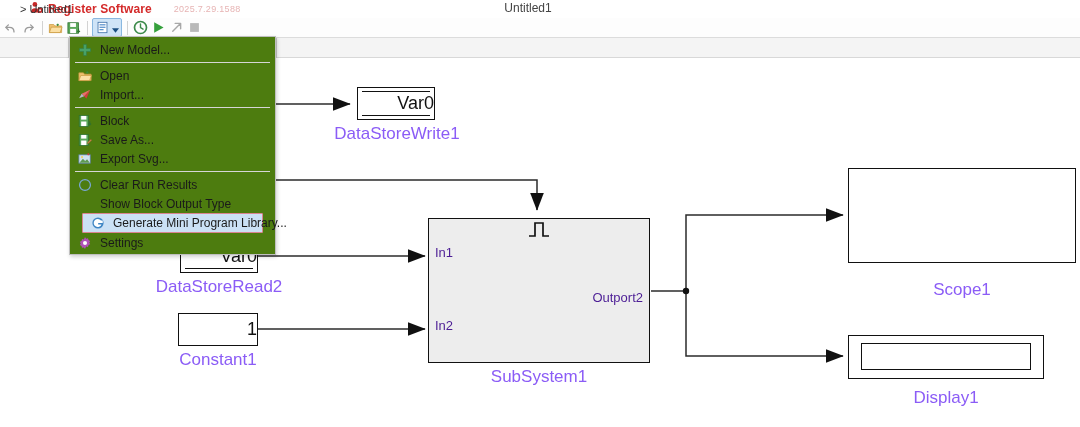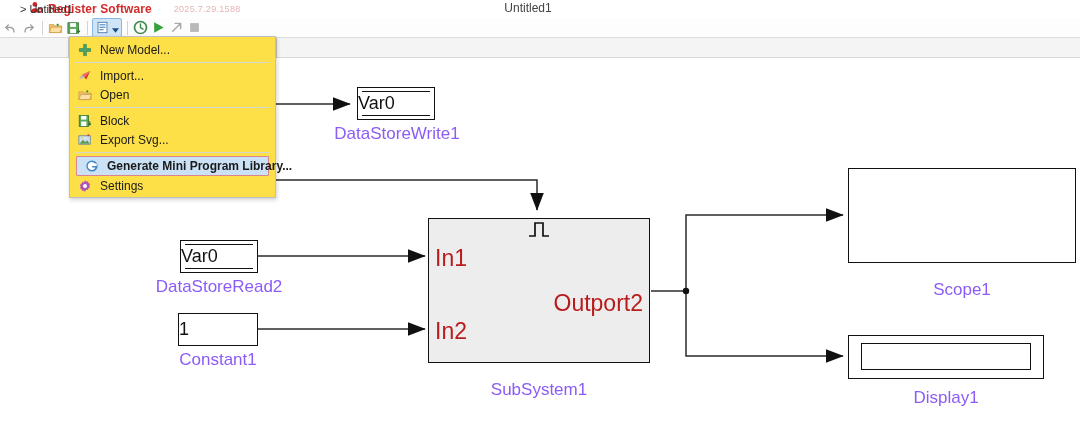--- a/index.html
+++ b/index.html
@@ -59,56 +59,56 @@
     background:#ffffff;overflow:hidden;
   }
   svg#wires{position:absolute;left:0;top:0;width:1080px;height:369px;}
   .blk{position:absolute;box-sizing:border-box;}
   .blk-label{
     position:absolute;text-align:center;font-size:17px;color:#8b5cf6;
     white-space:nowrap;
   }
   .ds-box{
     background:#fff;border:1.6px solid #111;
-    display:flex;align-items:center;justify-content:flex-start;
+    display:flex;align-items:center;justify-content:flex-end;
     font-size:18px;color:#111;
   }
   .ds-line-top{position:absolute;left:4px;right:4px;top:3px;height:1.4px;background:#111;}
   .ds-line-bot{position:absolute;left:4px;right:4px;bottom:3px;height:1.4px;background:#111;}
   #subsystem{
     background:#ededed;border:1.8px solid #111;
   }
-  .port-lbl{position:absolute;font-size:23px;color:#b91c1c;}
+  .port-lbl{position:absolute;font-size:13px;color:#4c1d95;}
   #trig-sym{
     position:absolute;left:50%;top:2px;transform:translateX(-50%);
     width:22px;height:16px;
   }
   #scope-box{background:#fff;border:1.7px solid #111;}
   #display-outer{background:#fff;border:1.7px solid #111;}
   #display-inner{position:absolute;left:12px;top:7px;right:12px;bottom:8px;border:1.7px solid #111;background:#fff;}
   
   #menu{
     position:absolute;left:69px;top:36px;width:207px;
-    background:#fde047;border:1px solid #bfbfbf;
+    background:#4d7c0f;border:1px solid #bfbfbf;
     box-shadow:1px 2px 4px rgba(0,0,0,.18);
     padding:3px 0 2px 0;box-sizing:border-box;z-index:50;
   }
   .mi{
     height:19px;display:flex;align-items:center;padding-left:6px;
     font-size:12px;color:#1a1a1a;position:relative;box-sizing:border-box;
   }
   .mi .mi-ico{
     width:18px;height:15px;display:flex;align-items:center;justify-content:center;
     margin-right:6px;flex:0 0 18px;
   }
   .mi .mi-txt{white-space:nowrap;}
   .mi-sep{height:1px;background:#d6d6d6;margin:3px 5px 3px 5px;}
   .mi.sel{
     background:#cbe1f5;border:1.4px solid #d9848f;
-    margin:0 6px;height:20px;border-radius:1px;font-weight:bold;
+    margin:0 12px;height:20px;border-radius:1px;
   }
 </style>
 </head>
 <body>
 
 <div id="titlebar">
   <div id="register-area">
     <span>
       <svg width="13" height="13" viewBox="0 0 16 16">
         <circle cx="6" cy="4.2" r="2.9" fill="#c62828"></circle>
@@ -240,21 +240,21 @@
   <div class="blk" id="subsystem" style="left:428px;top:160px;width:222px;height:145px;">
     <span id="trig-sym">
       <svg width="22" height="16" viewBox="0 0 22 16">
         <path d="M1 15 L7 15 L7 2 L15 2 L15 15 L21 15" stroke="#111" stroke-width="1.7" fill="none"></path>
       </svg>
     </span>
     <span class="port-lbl" style="left:6px;top:26px;">In1</span>
     <span class="port-lbl" style="left:6px;top:99px;">In2</span>
     <span class="port-lbl" style="right:6px;top:71px;">Outport2</span>
   </div>
-  <div class="blk-label" style="left:459px;top:309px;width:160px;margin-top:13px;">SubSystem1</div>
+  <div class="blk-label" style="left:459px;top:309px;width:160px;">SubSystem1</div>
 
   <div class="blk" id="scope-box" style="left:848px;top:110px;width:228px;height:95px;"></div>
   <div class="blk-label" style="left:882px;top:222px;width:160px;text-align:center;">Scope1</div>
 
   <div class="blk" id="display-outer" style="left:848px;top:277px;width:196px;height:44px;">
     <div id="display-inner"></div>
   </div>
   <div class="blk-label" style="left:866px;top:330px;width:160px;">Display1</div>
 
 </div>
@@ -264,73 +264,96 @@
   <div class="mi">
     <span class="mi-ico">
       <svg width="14" height="14" viewBox="0 0 16 16">
         <path d="M6.4 1.6h3.2v4.8h4.8v3.2H9.6v4.8H6.4V9.6H1.6V6.4h4.8z" fill="#4aa36a" stroke="#2f7d4c" stroke-width=".7"></path>
       </svg>
     </span>
     <span class="mi-txt">New Model...</span>
   </div>
 
   <div class="mi-sep"></div>
+
+  <div class="mi">
+    <span class="mi-ico">
+      <svg width="14" height="14" viewBox="0 0 16 16">
+        <path d="M1 4.4h5.2l1.2 1.5H15v7.3H1z" fill="#f0c070" stroke="#c99a3e" stroke-width=".8"></path>
+        <path d="M1 13.2 3.2 7.4h12.2L13.2 13.2z" fill="#fbdfa4" stroke="#c99a3e" stroke-width=".8"></path>
+        <path d="M10.6 2.6v2.4M9.4 3.8h2.4" stroke="#3c8a3c" stroke-width="1.3"></path>
+      </svg>
+    </span>
+    <span class="mi-txt">Open</span>
+  </div>
 
   <div class="mi">
     <span class="mi-ico">
       <svg width="14" height="14" viewBox="0 0 16 16">
         <path d="M14 2 7 9.4 9.6 12 14 2z" fill="#d23b3b"></path>
         <path d="M14 2 4.2 6.6 7 9.4 14 2z" fill="#ea6a6a"></path>
         <path d="M1.2 11.6 4.2 6.6 7 9.4z" fill="#b5b5c8"></path>
       </svg>
     </span>
     <span class="mi-txt">Import...</span>
-  </div>
-
-  <div class="mi">
-    <span class="mi-ico">
-      <svg width="14" height="14" viewBox="0 0 16 16">
-        <path d="M1 4.4h5.2l1.2 1.5H15v7.3H1z" fill="#f0c070" stroke="#c99a3e" stroke-width=".8"></path>
-        <path d="M1 13.2 3.2 7.4h12.2L13.2 13.2z" fill="#fbdfa4" stroke="#c99a3e" stroke-width=".8"></path>
-        <path d="M10.6 2.6v2.4M9.4 3.8h2.4" stroke="#3c8a3c" stroke-width="1.3"></path>
-      </svg>
-    </span>
-    <span class="mi-txt">Open</span>
   </div>
 
   <div class="mi-sep"></div>
 
   <div class="mi">
     <span class="mi-ico">
       <svg width="14" height="14" viewBox="0 0 16 16">
         <rect x="1.4" y="1.8" width="10.6" height="12.4" fill="#5aa85a" stroke="#2f7030" stroke-width=".9"></rect>
         <rect x="3.6" y="2.2" width="6" height="4.2" fill="#ffffff"></rect>
         <rect x="3.6" y="8.6" width="6" height="5.2" fill="#ffffff"></rect>
         <path d="M13.4 8.4v4M11.9 11l1.5 1.6L14.9 11" stroke="#2f7030" stroke-width="1.2" fill="none"></path>
       </svg>
     </span>
     <span class="mi-txt">Block</span>
   </div>
 
+  <div class="mi">
+    <span class="mi-ico">
+      <svg width="14" height="14" viewBox="0 0 16 16">
+        <rect x="1.4" y="1.8" width="10.6" height="12.4" fill="#5aa85a" stroke="#2f7030" stroke-width=".9"></rect>
+        <rect x="3.6" y="2.2" width="6" height="4.2" fill="#ffffff"></rect>
+        <rect x="3.6" y="8.6" width="6" height="5.2" fill="#ffffff"></rect>
+        <path d="M11 10.6 14.6 7l1.2 1.2-3.6 3.6-1.6.4z" fill="#c08a4a" stroke="#8d5f2a" stroke-width=".6"></path>
+      </svg>
+    </span>
+    <span class="mi-txt">Save As...</span>
+  </div>
 
   <div class="mi">
     <span class="mi-ico">
       <svg width="14" height="14" viewBox="0 0 16 16">
         <rect x="1" y="3.2" width="13" height="9.6" fill="#cfe2f2" stroke="#5a7f9e" stroke-width=".9"></rect>
         <path d="M1.6 12.4 5.6 7.6l2.6 2.8 2.2-2 3 4z" fill="#5f9a52"></path>
         <circle cx="4.6" cy="5.8" r="1.2" fill="#f0d060"></circle>
         <path d="M11.8 1.4v2.4M10.6 2.6h2.4" stroke="#d23b3b" stroke-width="1.2"></path>
       </svg>
     </span>
     <span class="mi-txt">Export Svg...</span>
   </div>
 
   <div class="mi-sep"></div>
 
-
+  <div class="mi">
+    <span class="mi-ico">
+      <svg width="14" height="14" viewBox="0 0 16 16">
+        <circle cx="8" cy="8" r="6.2" fill="none" stroke="#7aa8d8" stroke-width="1.4"></circle>
+      </svg>
+    </span>
+    <span class="mi-txt">Clear Run Results</span>
+  </div>
+
+  <div class="mi">
+    <span class="mi-ico"></span>
+    <span class="mi-txt">Show Block Output Type</span>
+  </div>
 
   <div class="mi sel">
     <span class="mi-ico">
       <svg width="14" height="14" viewBox="0 0 16 16">
         <circle cx="8" cy="8" r="6.4" fill="#3f86c4"></circle>
         <path d="M11.4 5.2A4.6 4.6 0 1 0 12 9.6H8.2V7.9H13.4V5.2z" fill="#ffffff"></path>
       </svg>
     </span>
     <span class="mi-txt">Generate Mini Program Library...</span>
   </div>

